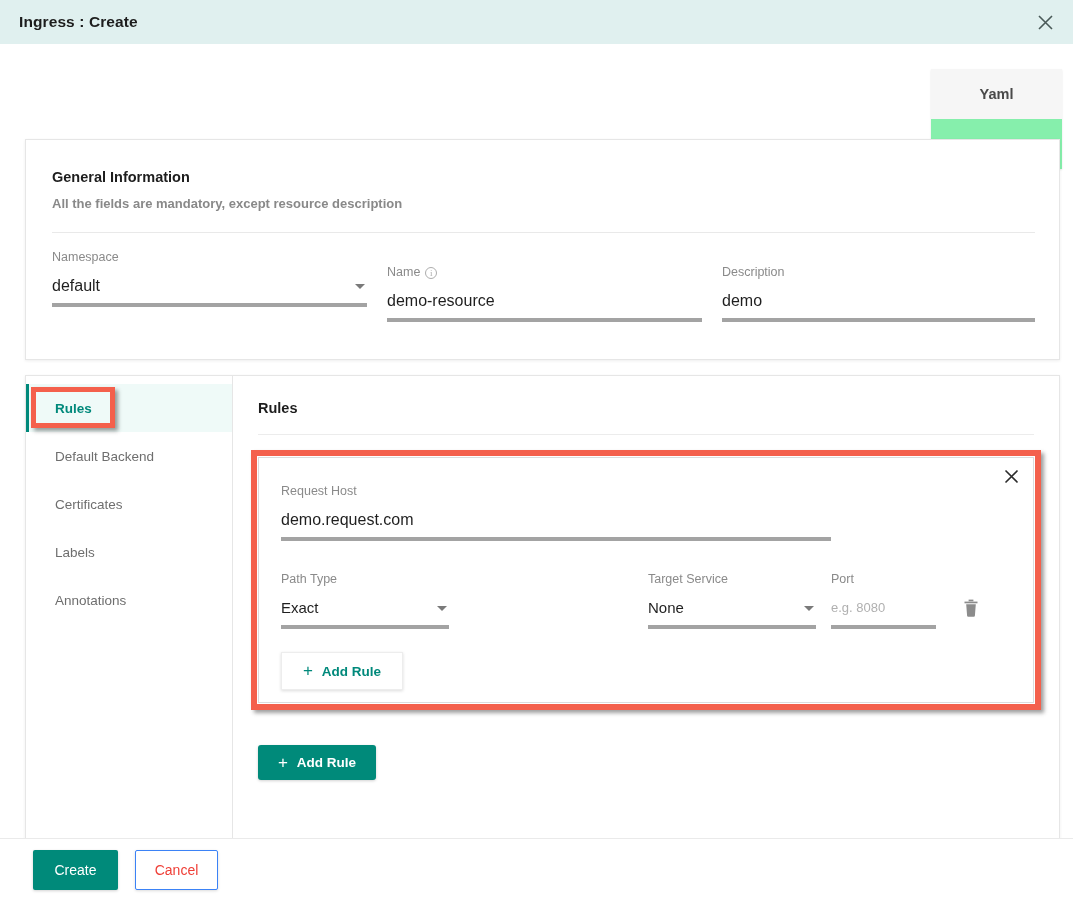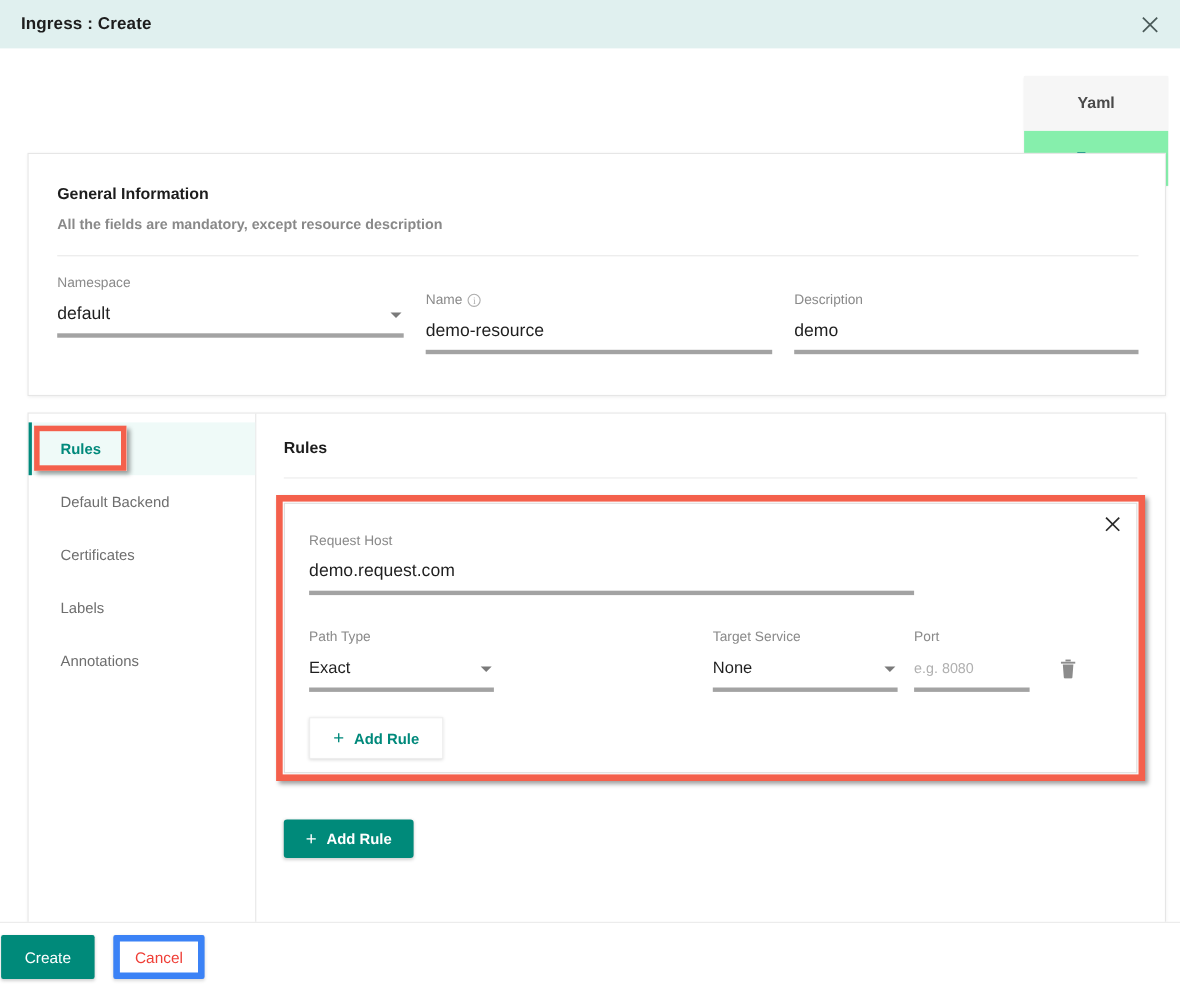--- a/index.html
+++ b/index.html
@@ -212,38 +212,38 @@
     box-shadow: 0 1px 3px rgba(0,0,0,.18);
   }
 
   
   .footer {
     position: absolute; left: 0; bottom: 0;
     width: 1073px; height: 62px;
     background: #ffffff;
     border-top: 1px solid #eaeaea;
     display: flex; align-items: center;
-    padding-left: 1px;
+    padding-left: 33px;
     gap: 17px;
   }
   .btn-create {
     width: 85px; height: 40px;
     background: #008a7a; color: #fff;
     font-size: 14px;
     display:flex; align-items:center; justify-content:center;
     cursor: pointer; border-radius: 2px;
     box-shadow: 0 1px 3px rgba(0,0,0,.18);
   }
   .btn-cancel {
     width: 83px; height: 40px;
     background: #fff; color: #ef3e36;
     font-size: 14px;
     display:flex; align-items:center; justify-content:center;
     cursor: pointer; border-radius: 2px;
-    border: 6px solid #3b82f6;
+    border: 1px solid #3b82f6;
     box-shadow: 0 1px 3px rgba(0,0,0,.14);
   }
   .trash { cursor: pointer; }
 </style>
 </head>
 <body>
 
 <div class="app">
 
   <div class="titlebar">

